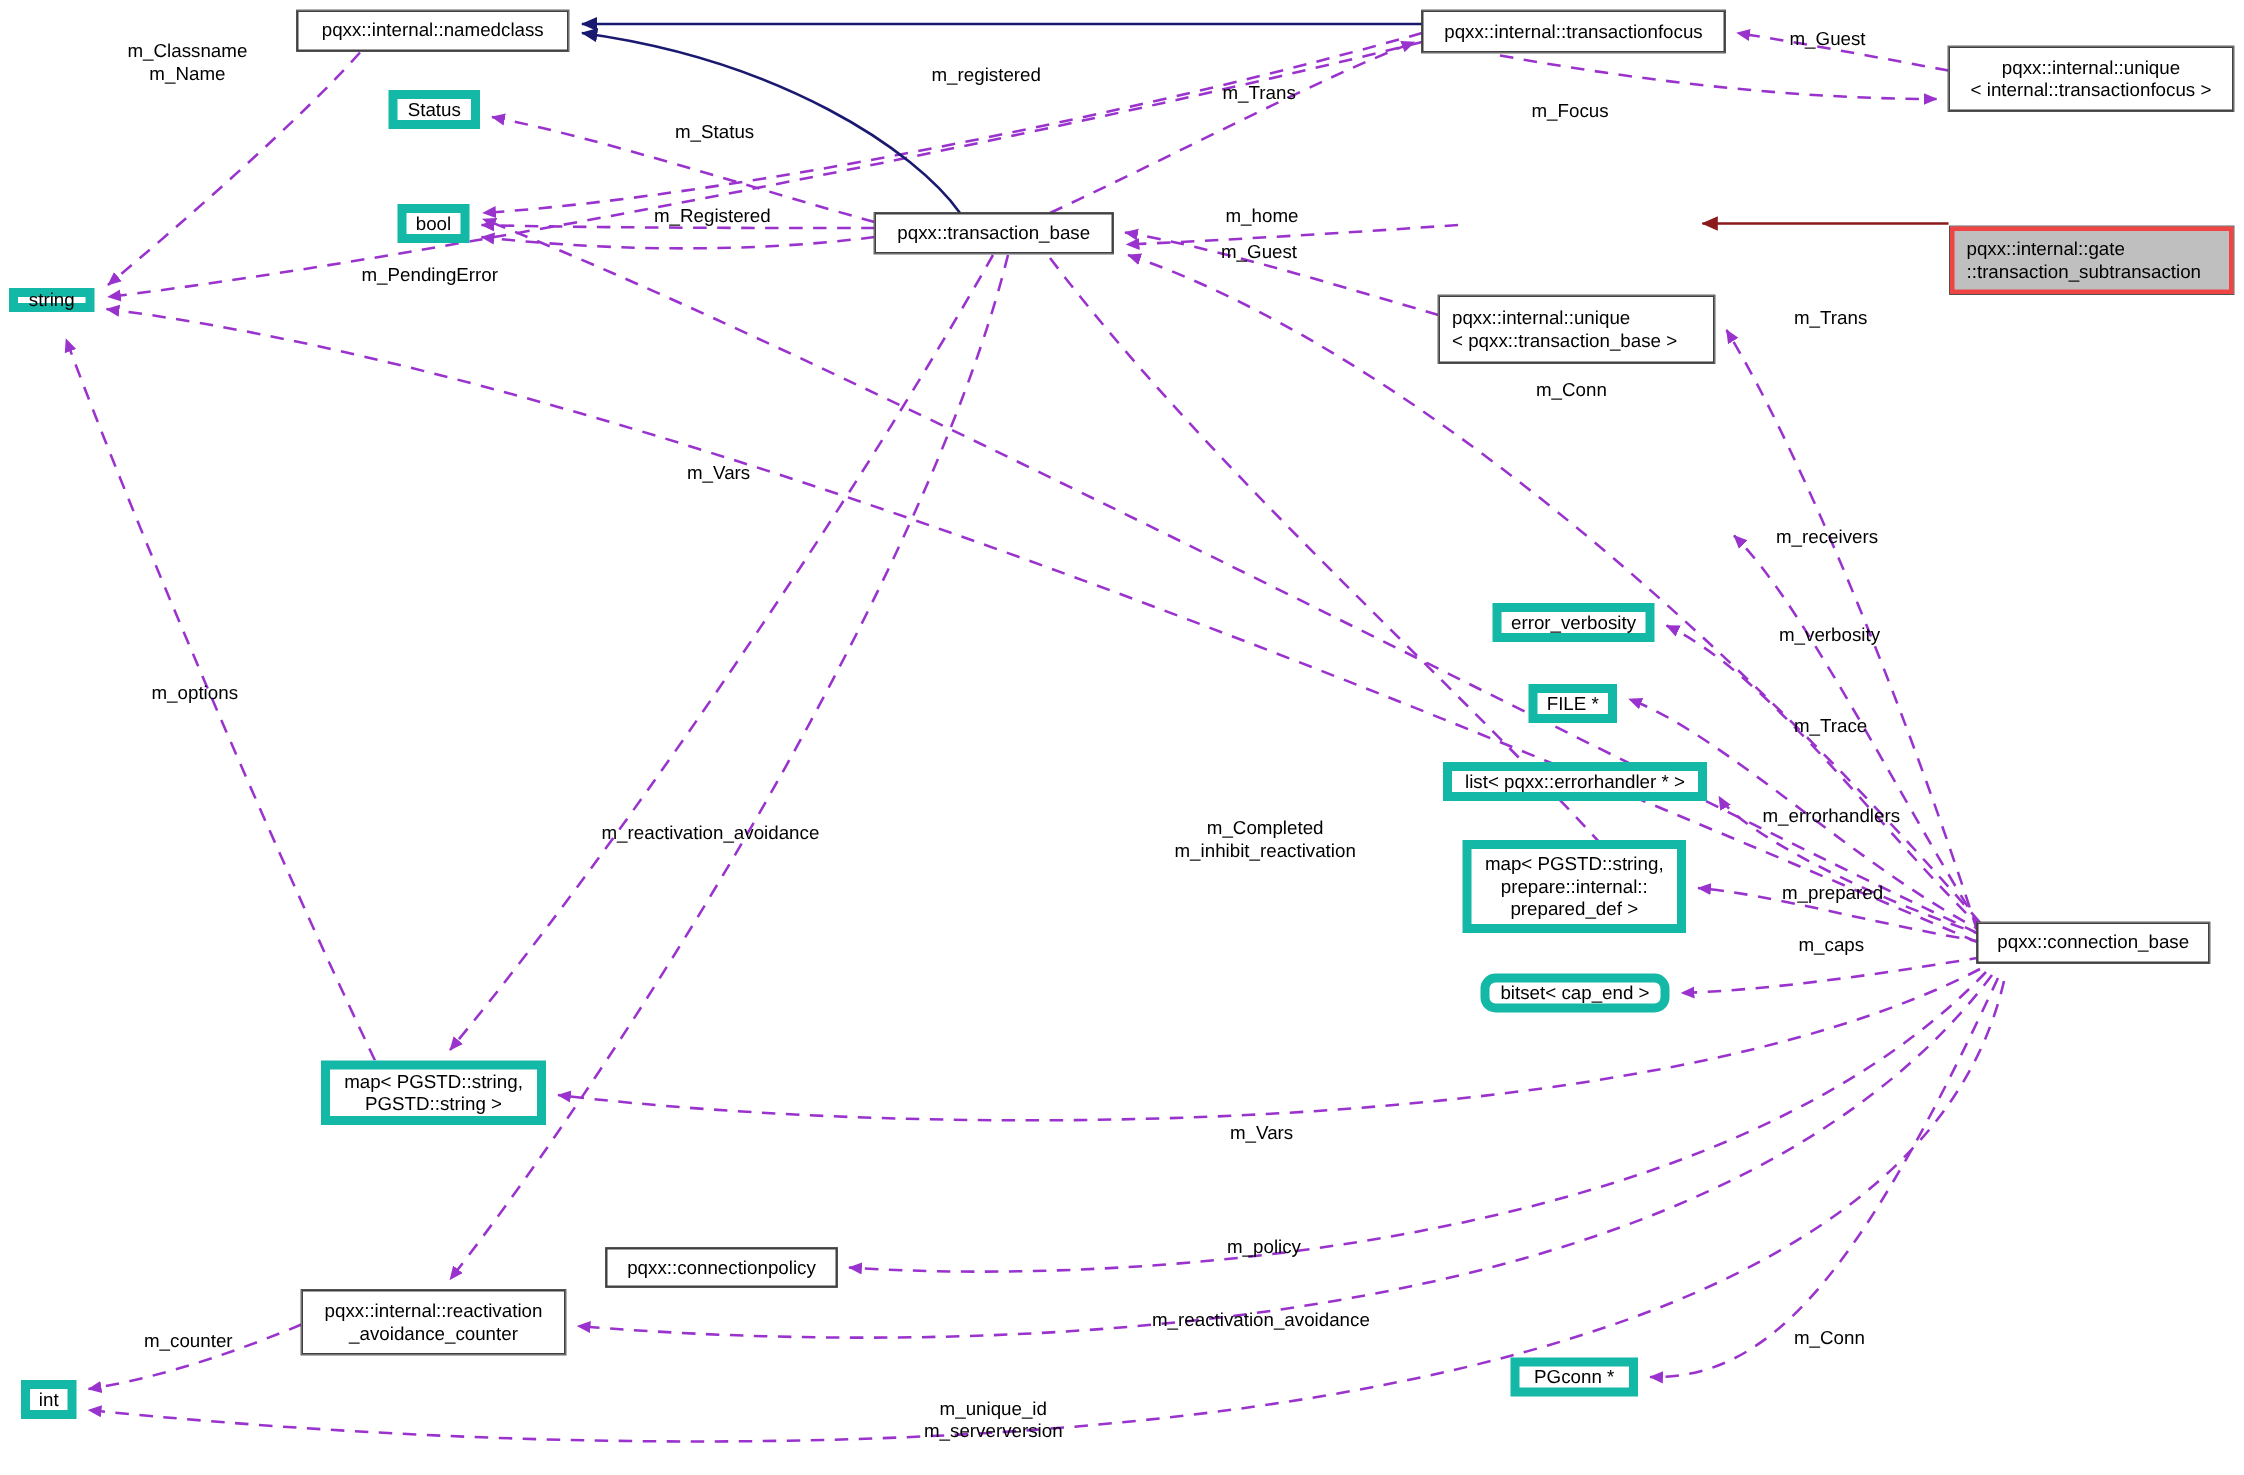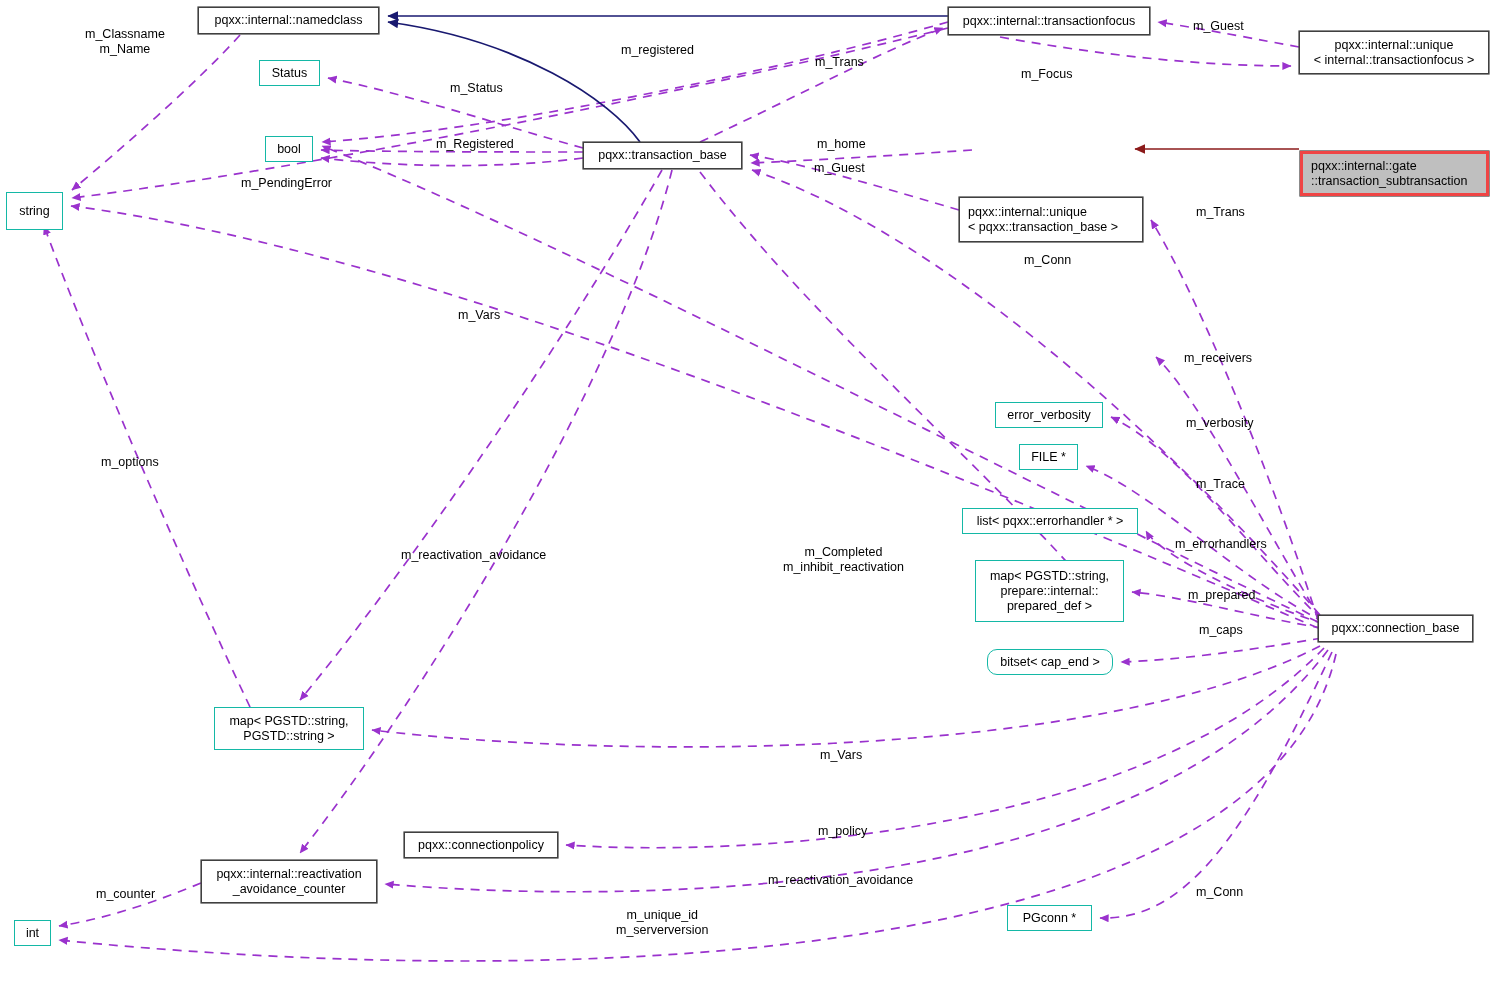--- a/index.html
+++ b/index.html
@@ -14,21 +14,21 @@
   #edges{position:absolute;left:0;top:0;width:1496px;height:983px;}
   .node{
     position:absolute;
     box-sizing:border-box;
     display:flex;
     flex-direction:column;
     align-items:center;
     justify-content:center;
     text-align:center;
     background:#ffffff;
-    border:1px solid #14b8a6;
+    border:6px solid #14b8a6;
     color:#000000;
     font-size:12.5px;
     line-height:15px;
     white-space:nowrap;
     z-index:5;
   }
   .node.strong{border:1px solid #404040;box-shadow:0 0 0 0.6px #404040;}
   .node.current{background:#bfbfbf;border:3px solid #ef4444;box-shadow:0 0 0 0.6px #404040;margin-top:24px;}
   .node span{display:block;}
   .elabel{
@@ -142,21 +142,21 @@
   </div>
 
   <div class="node" style="left:259px;top:60px;width:61px;height:26px;">
     <span>Status</span>
   </div>
 
   <div class="node" style="left:265px;top:136px;width:48px;height:26px;">
     <span>bool</span>
   </div>
 
-  <div class="node" style="left:6px;top:192px;width:57px;height:38px;">
+  <div class="node" style="left:6px;top:192px;width:57px;height:16px;">
     <span>string</span>
   </div>
 
   <div class="node" style="left:14px;top:920px;width:37px;height:26px;">
     <span>int</span>
   </div>
 
   <div class="node strong" style="left:583px;top:142px;width:159px;height:27px;">
     <span>pqxx::transaction_base</span>
   </div>
@@ -179,21 +179,21 @@
   <div class="node strong" style="left:959px;top:197px;width:184px;height:45px;">
     <span style="width:100%;text-align:left;padding-left:8px;box-sizing:border-box;">pqxx::internal::unique</span>
     <span style="width:100%;text-align:left;padding-left:8px;box-sizing:border-box;">&lt; pqxx::transaction_base &gt;</span>
   </div>
 
 
   <div class="node" style="left:995px;top:402px;width:108px;height:26px;">
     <span>error_verbosity</span>
   </div>
 
-  <div class="node" style="left:1019px;top:444px;width:59px;height:26px;">
+  <div class="node" style="left:1019px;top:456px;width:59px;height:26px;">
     <span>FILE *</span>
   </div>
 
   <div class="node" style="left:962px;top:508px;width:176px;height:26px;">
     <span>list&lt; pqxx::errorhandler * &gt;</span>
   </div>
 
   <div class="node" style="left:975px;top:560px;width:149px;height:62px;">
     <span>map&lt; PGSTD::string,</span>
     <span>prepare::internal::</span>
@@ -302,18 +302,18 @@
   </div>
   <div class="elabel" style="left:768px;top:873px;">
     <span>m_reactivation_avoidance</span>
   </div>
   <div class="elabel" style="left:96px;top:887px;">
     <span>m_counter</span>
   </div>
   <div class="elabel" style="left:1196px;top:885px;">
     <span>m_Conn</span>
   </div>
-  <div class="elabel" style="left:616px;top:908px;">
+  <div class="elabel" style="left:616px;top:932px;">
     <span>m_unique_id</span>
     <span>m_serverversion</span>
   </div>
 
 </div>
 
 </body></html>

